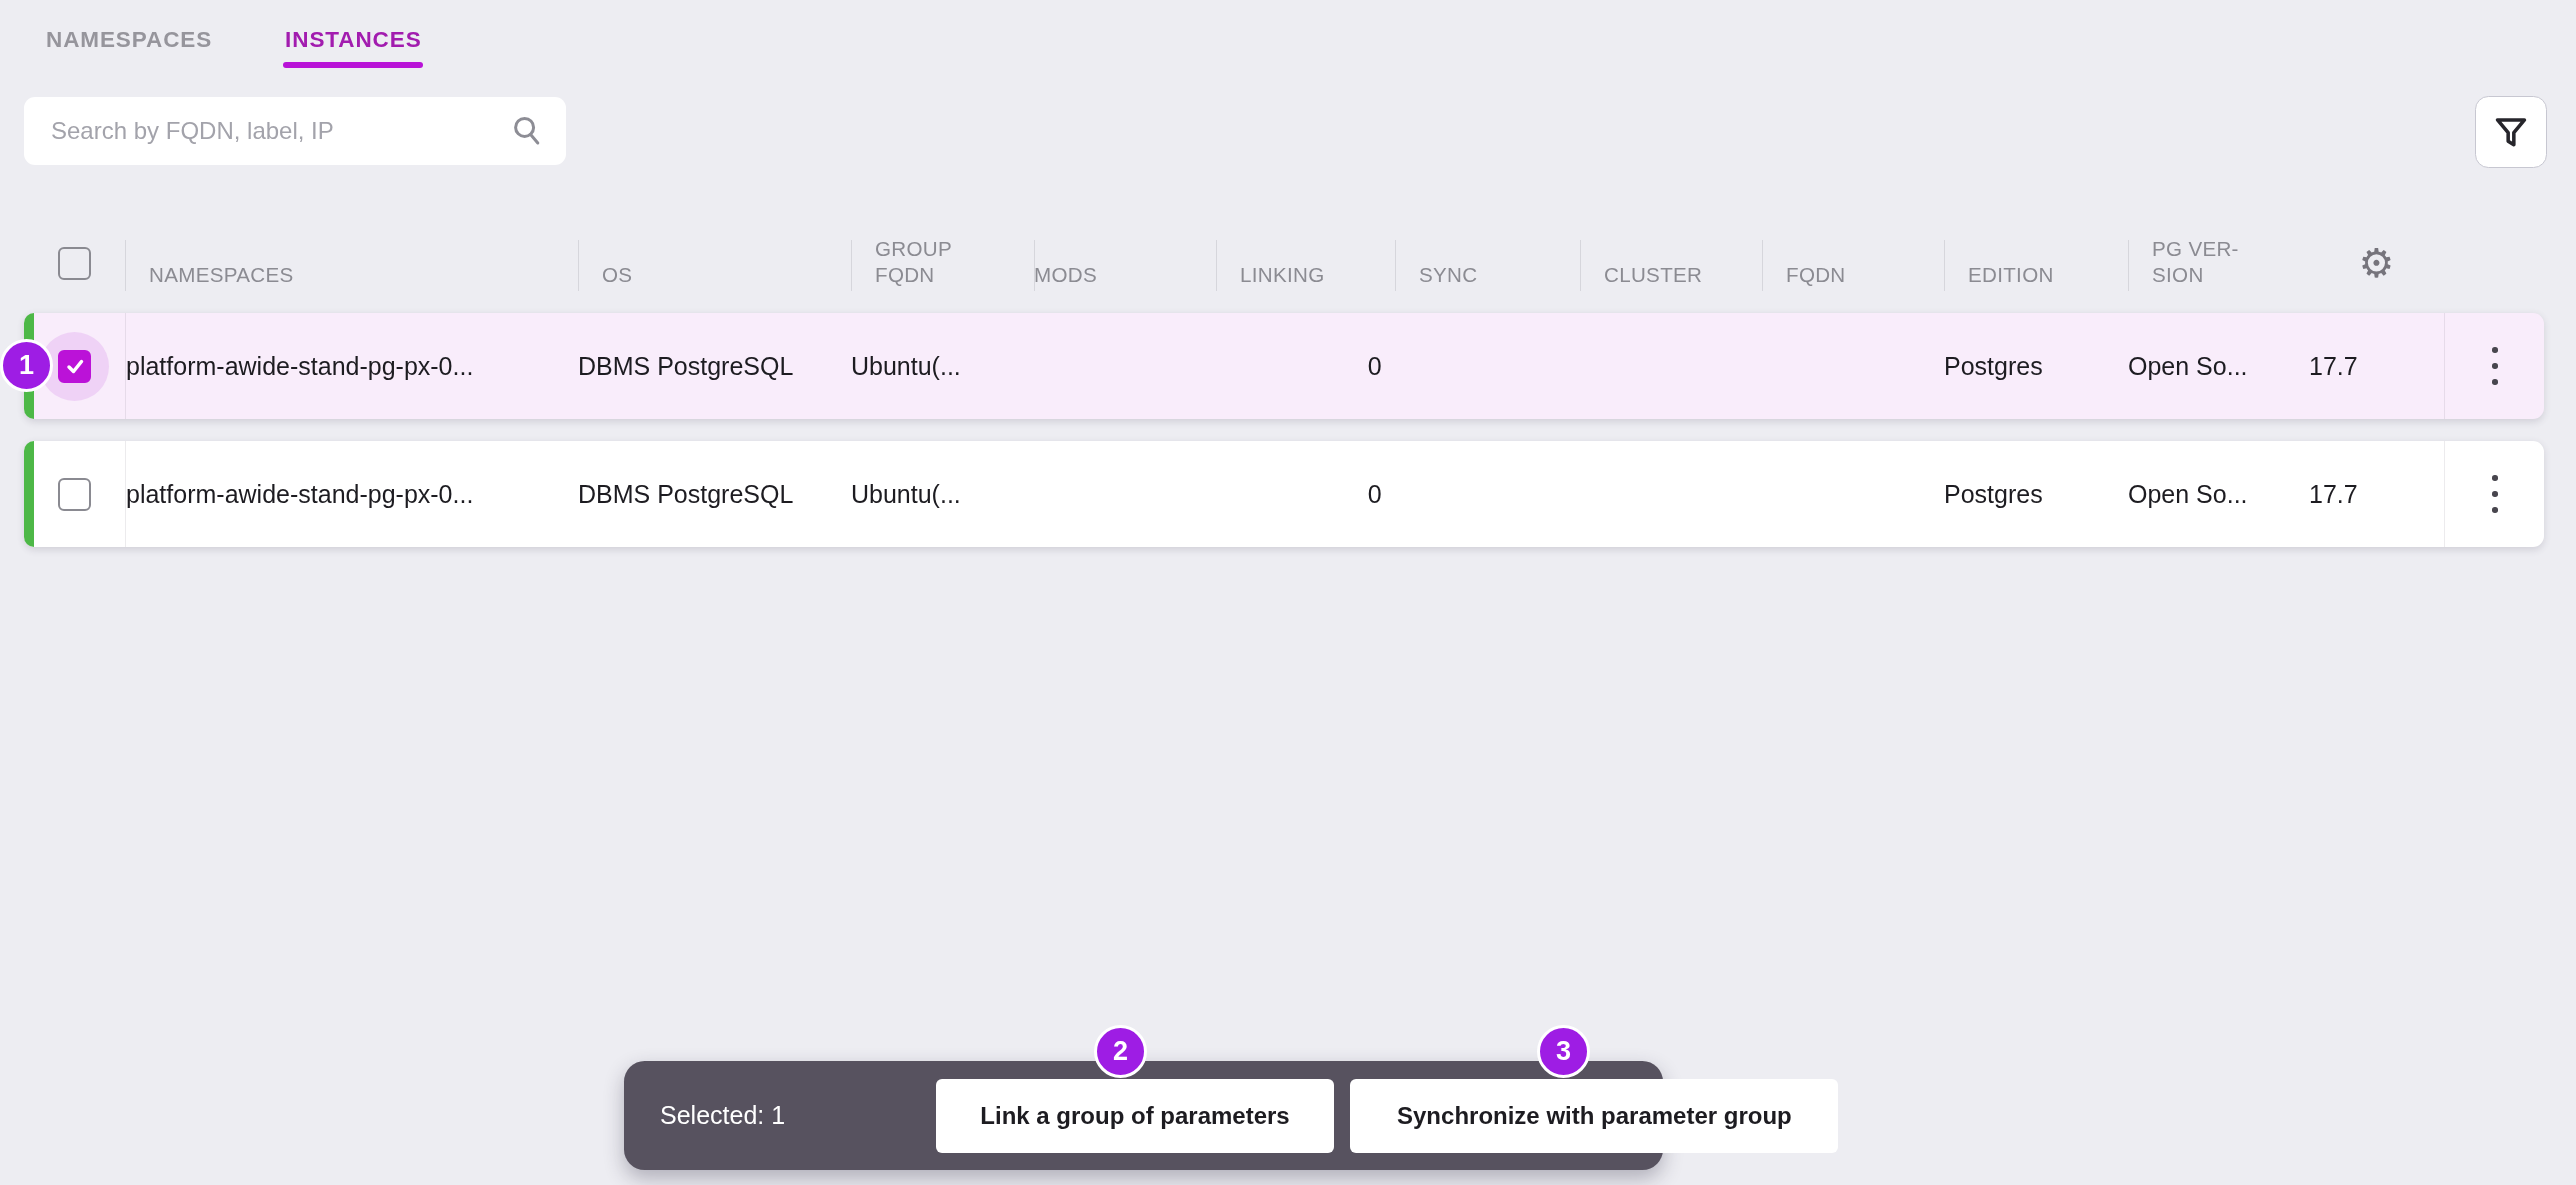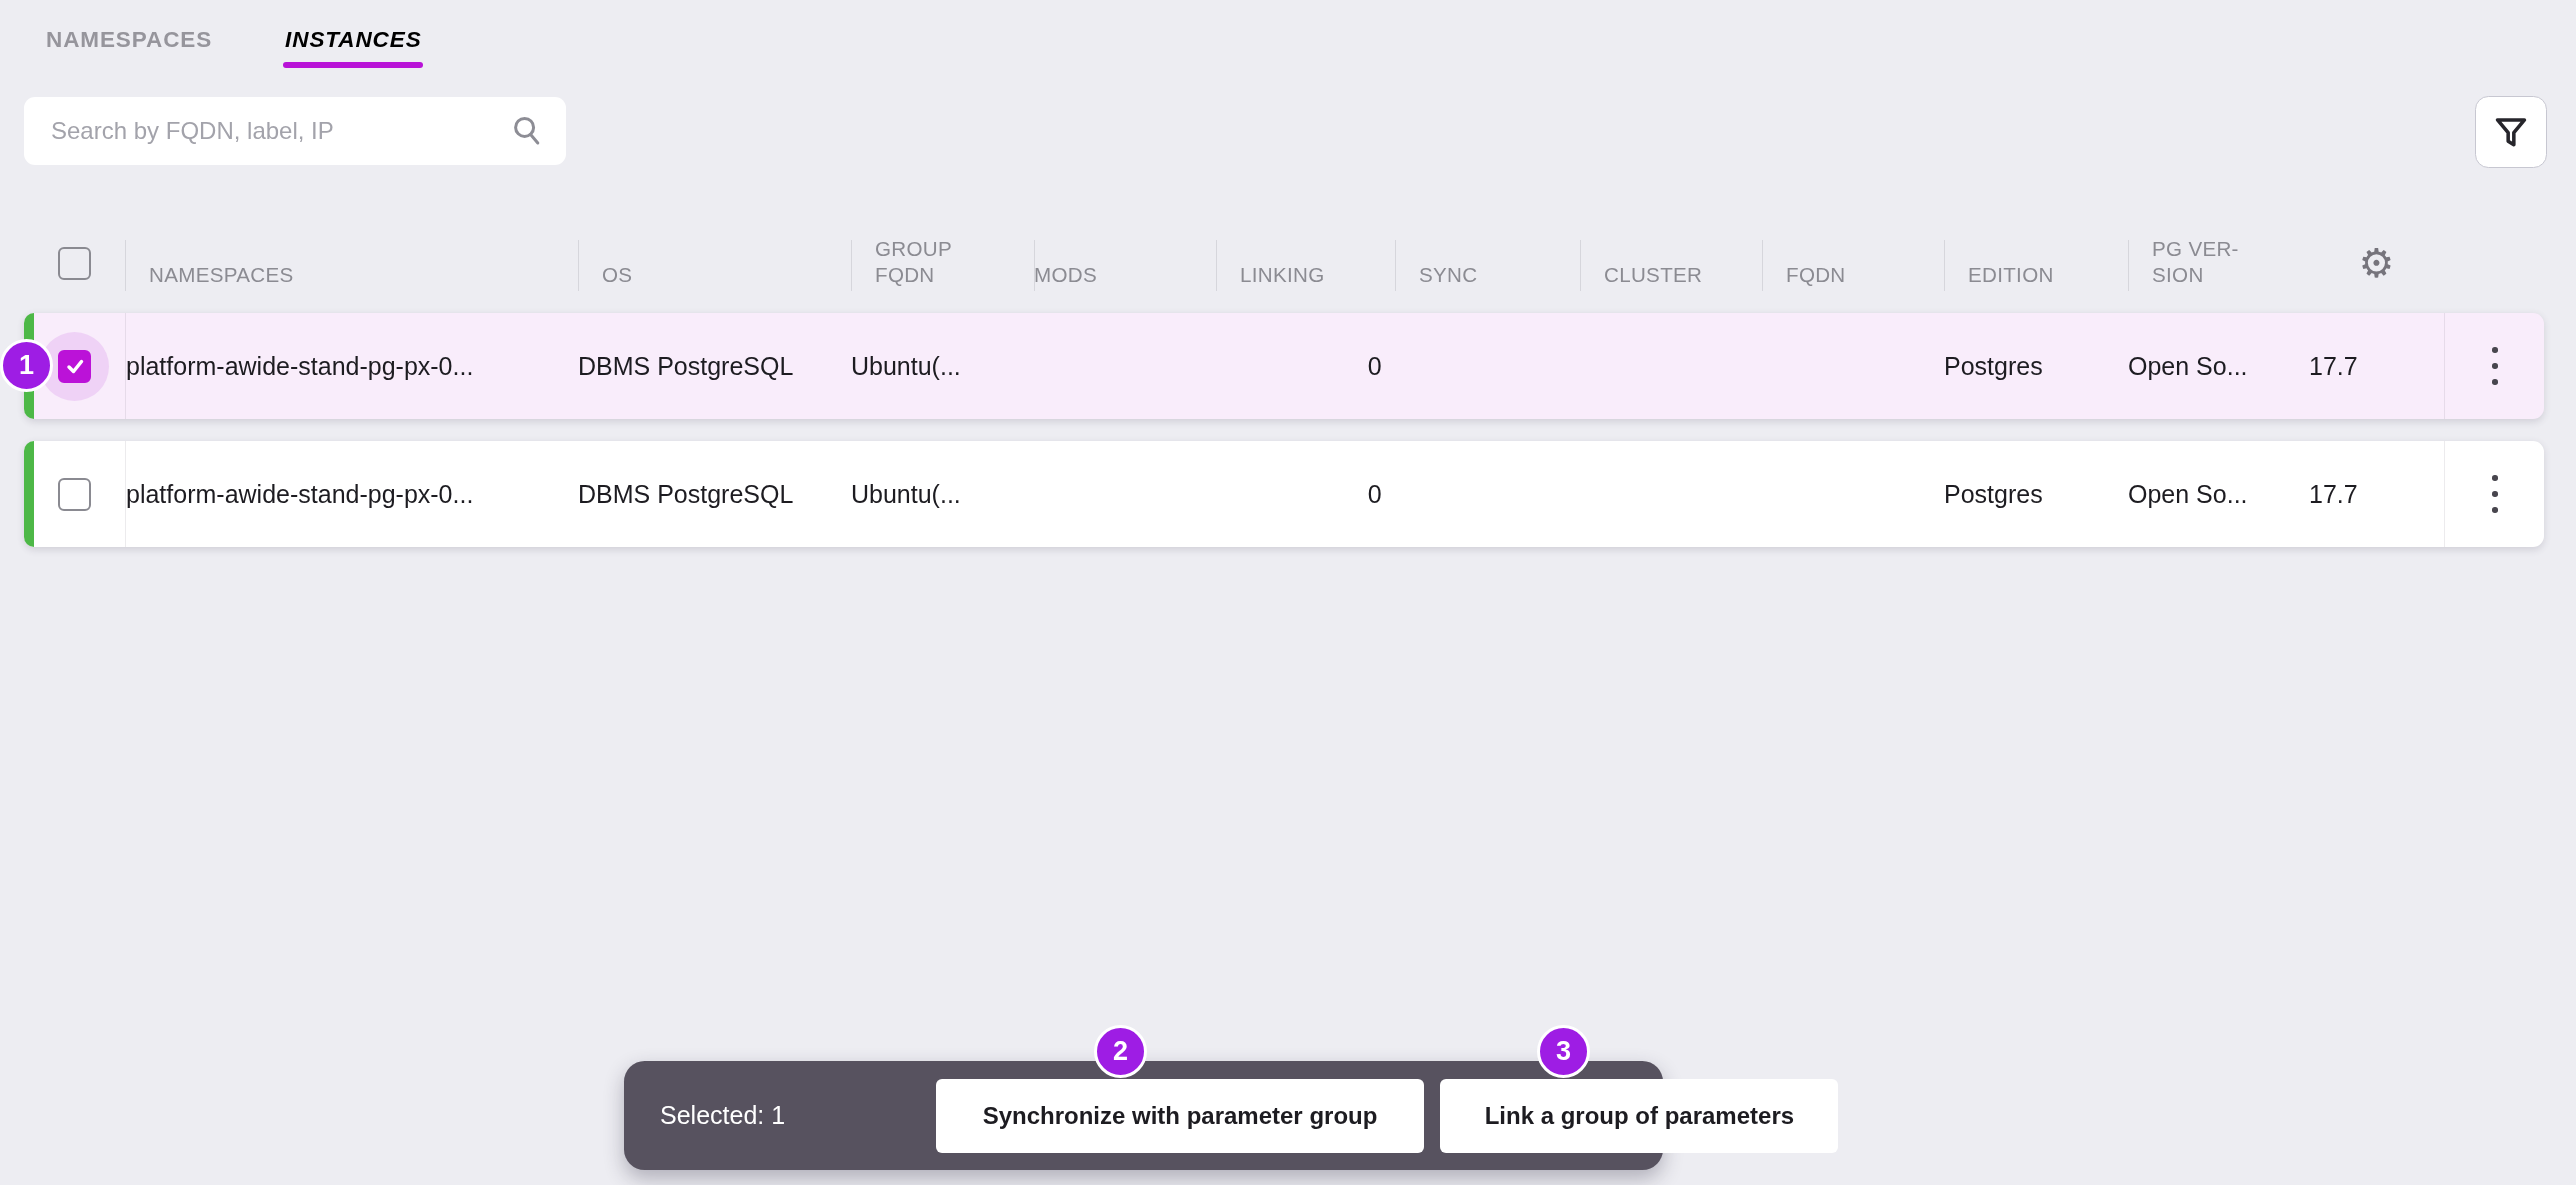--- a/index.html
+++ b/index.html
@@ -5,21 +5,21 @@
   * { box-sizing: border-box; margin: 0; padding: 0; }
   html, body { background: #ededf2; }
   body { font-family: "Liberation Sans", sans-serif; }
   .screen { position: relative; width: 2576px; height: 1185px; background: #ededf2; overflow: hidden; }
 
   
   .tabs { position: absolute; top: 27px; left: 46px; display: flex; gap: 73px; }
   .tab { position: relative; background: none; border: none; cursor: pointer;
          font-family: "Liberation Sans", sans-serif; font-size: 22.5px; font-weight: 700;
          letter-spacing: 0.9px; color: #96959c; padding: 0; }
-  .tab.active { color: #000000; font-style: italic; }
+  .tab.active { color: #a21caf; }
   .tab.active::after { content: ""; position: absolute; left: -1.8px; right: -1.8px; bottom: -14.6px;
          height: 5.5px; border-radius: 3px; background: #b812d7; }
 
   
   .searchbox { position: absolute; left: 24px; top: 97px; width: 542px; height: 68px;
          background: #ffffff; border-radius: 11px; display: flex; align-items: center; gap: 24px; }
   .searchbox input { flex: 1; border: none; outline: none; background: transparent;
          margin-left: 27px; font-family: "Liberation Sans", sans-serif;
          font-size: 24px; color: #35343a; }
   .searchbox input::placeholder { color: #a3a3ab; }
@@ -218,22 +218,22 @@
           <i></i>
           <i></i>
           <i></i>
         </span>
     </div>
   </div>
 
   <div class="selection-bar">
     <span class="selected-label">Selected: 1</span>
     <div class="bar-buttons">
+      <button class="bar-btn link">Link a group of parameters</button>
       <button class="bar-btn sync">Synchronize with parameter group</button>
-      <button class="bar-btn link">Link a group of parameters</button>
     </div>
   </div>
 
   <span class="som-badge badge-1">1</span>
   <span class="som-badge badge-2">2</span>
   <span class="som-badge badge-3">3</span>
 
 </div>
 
 

